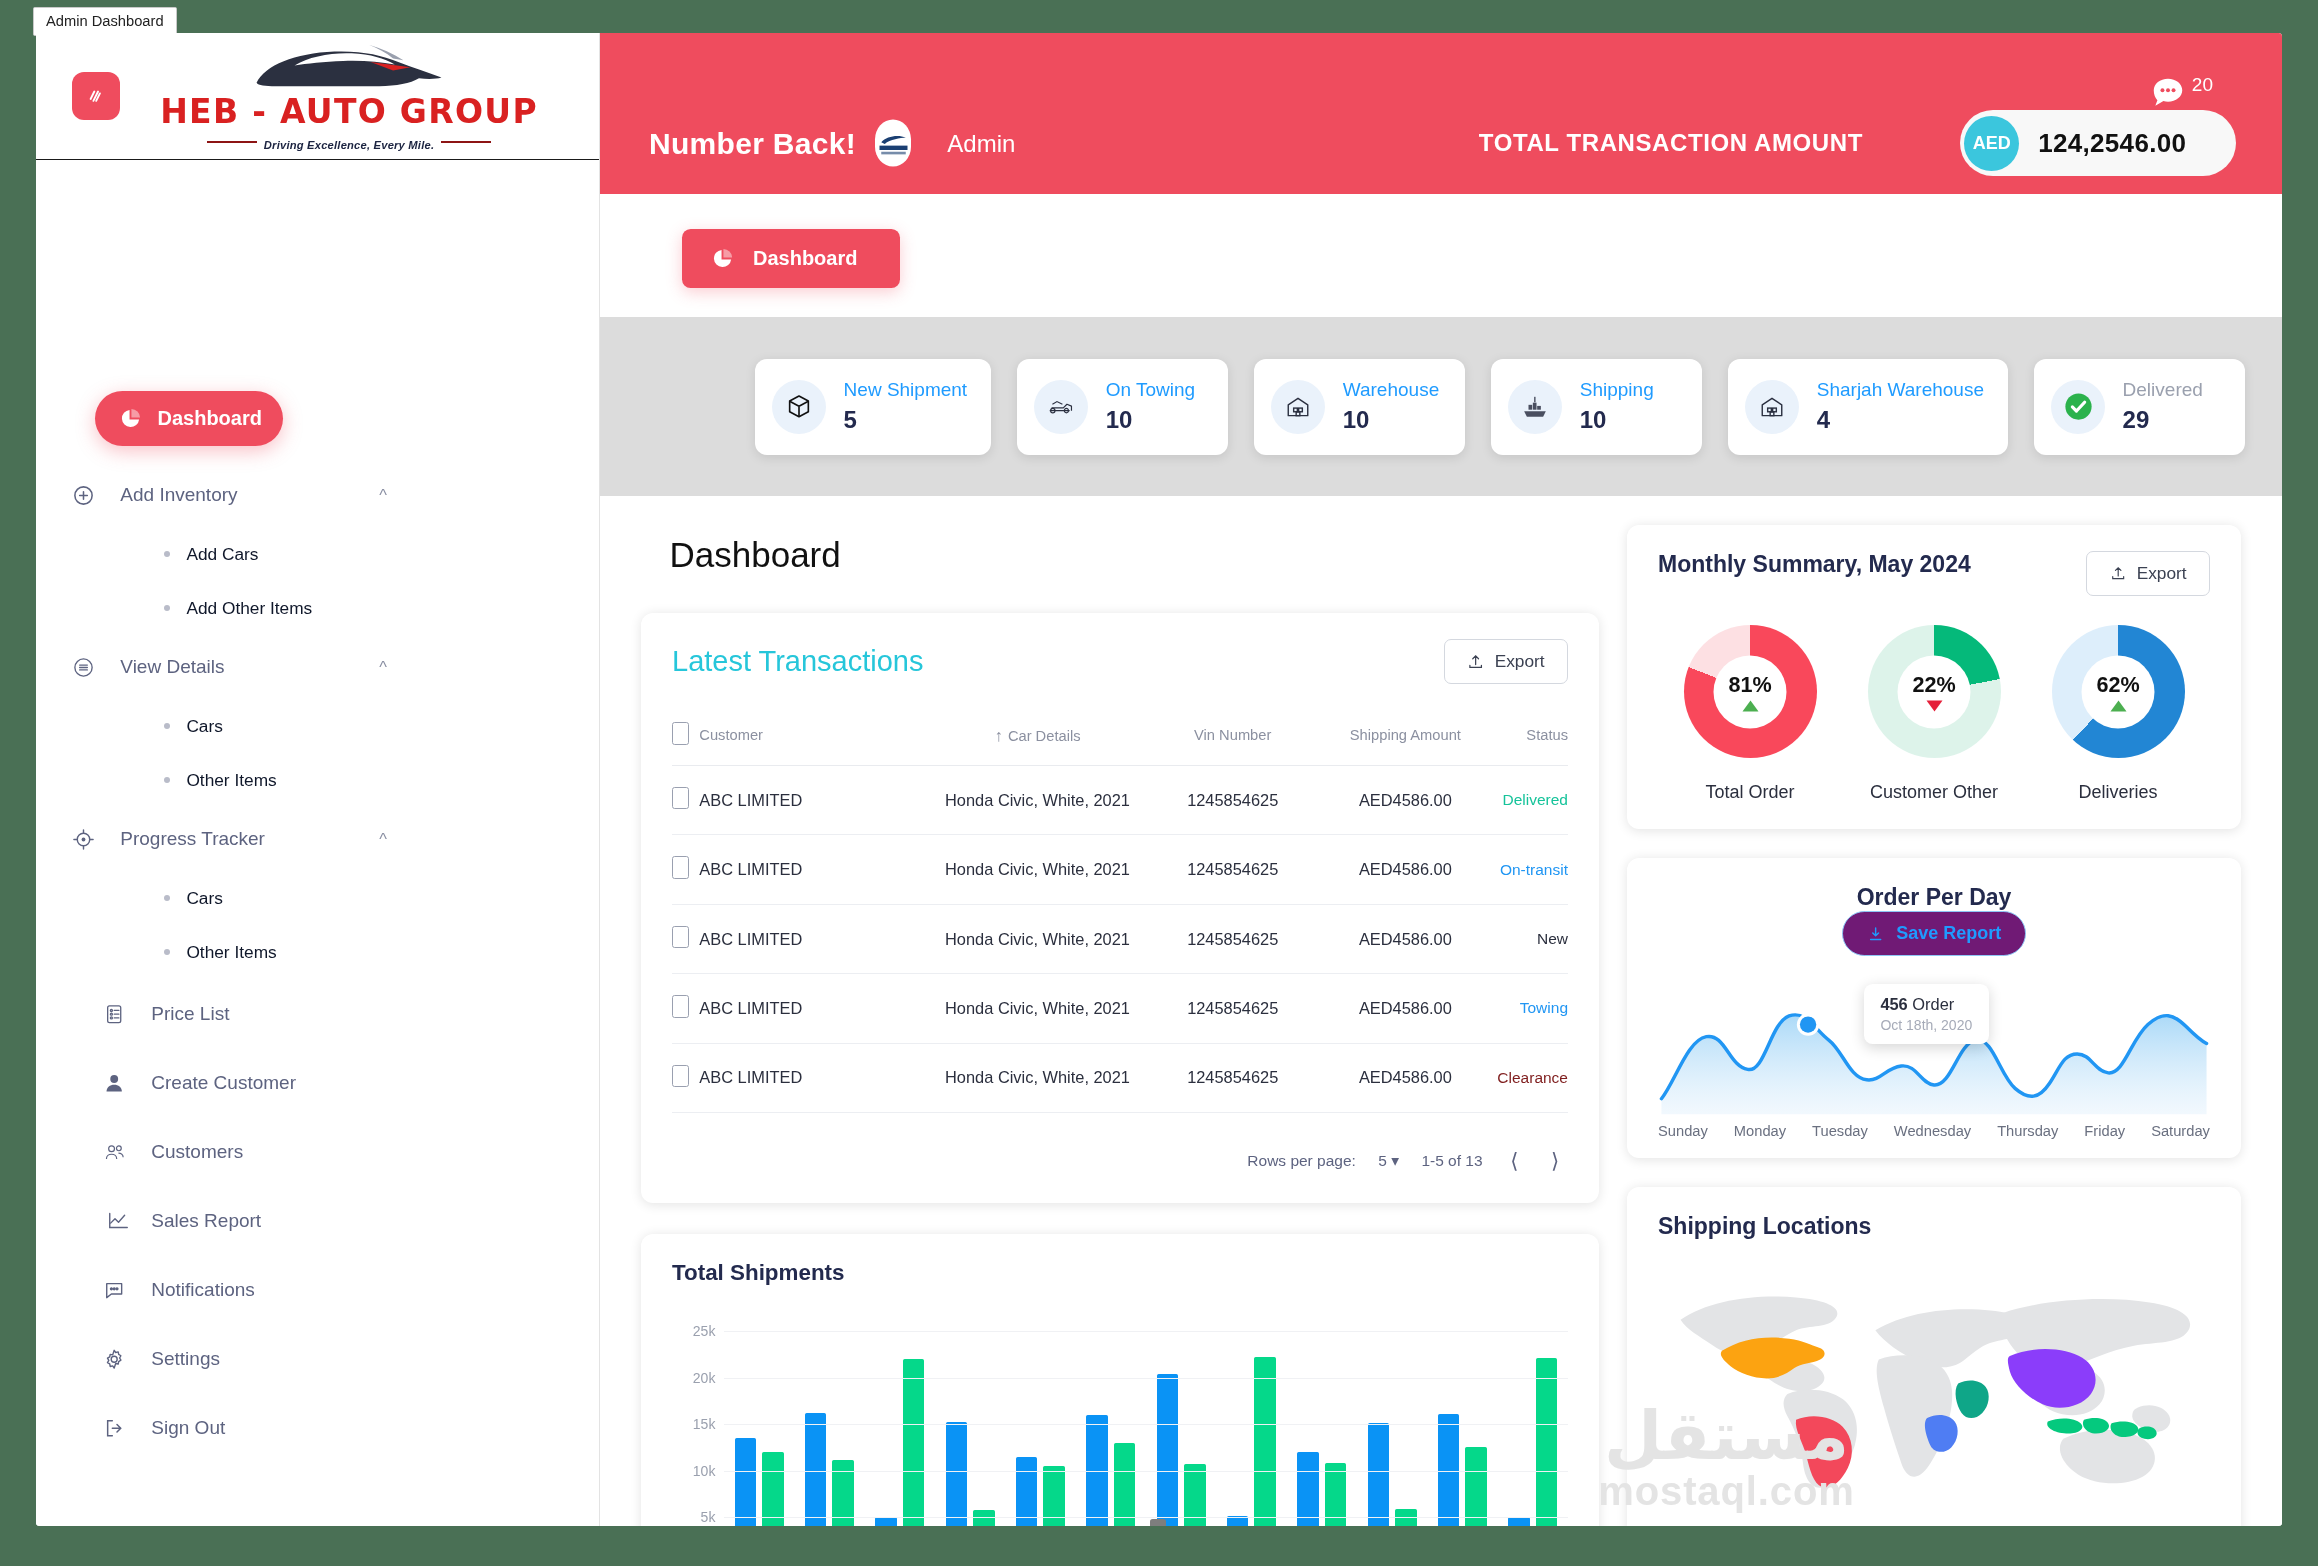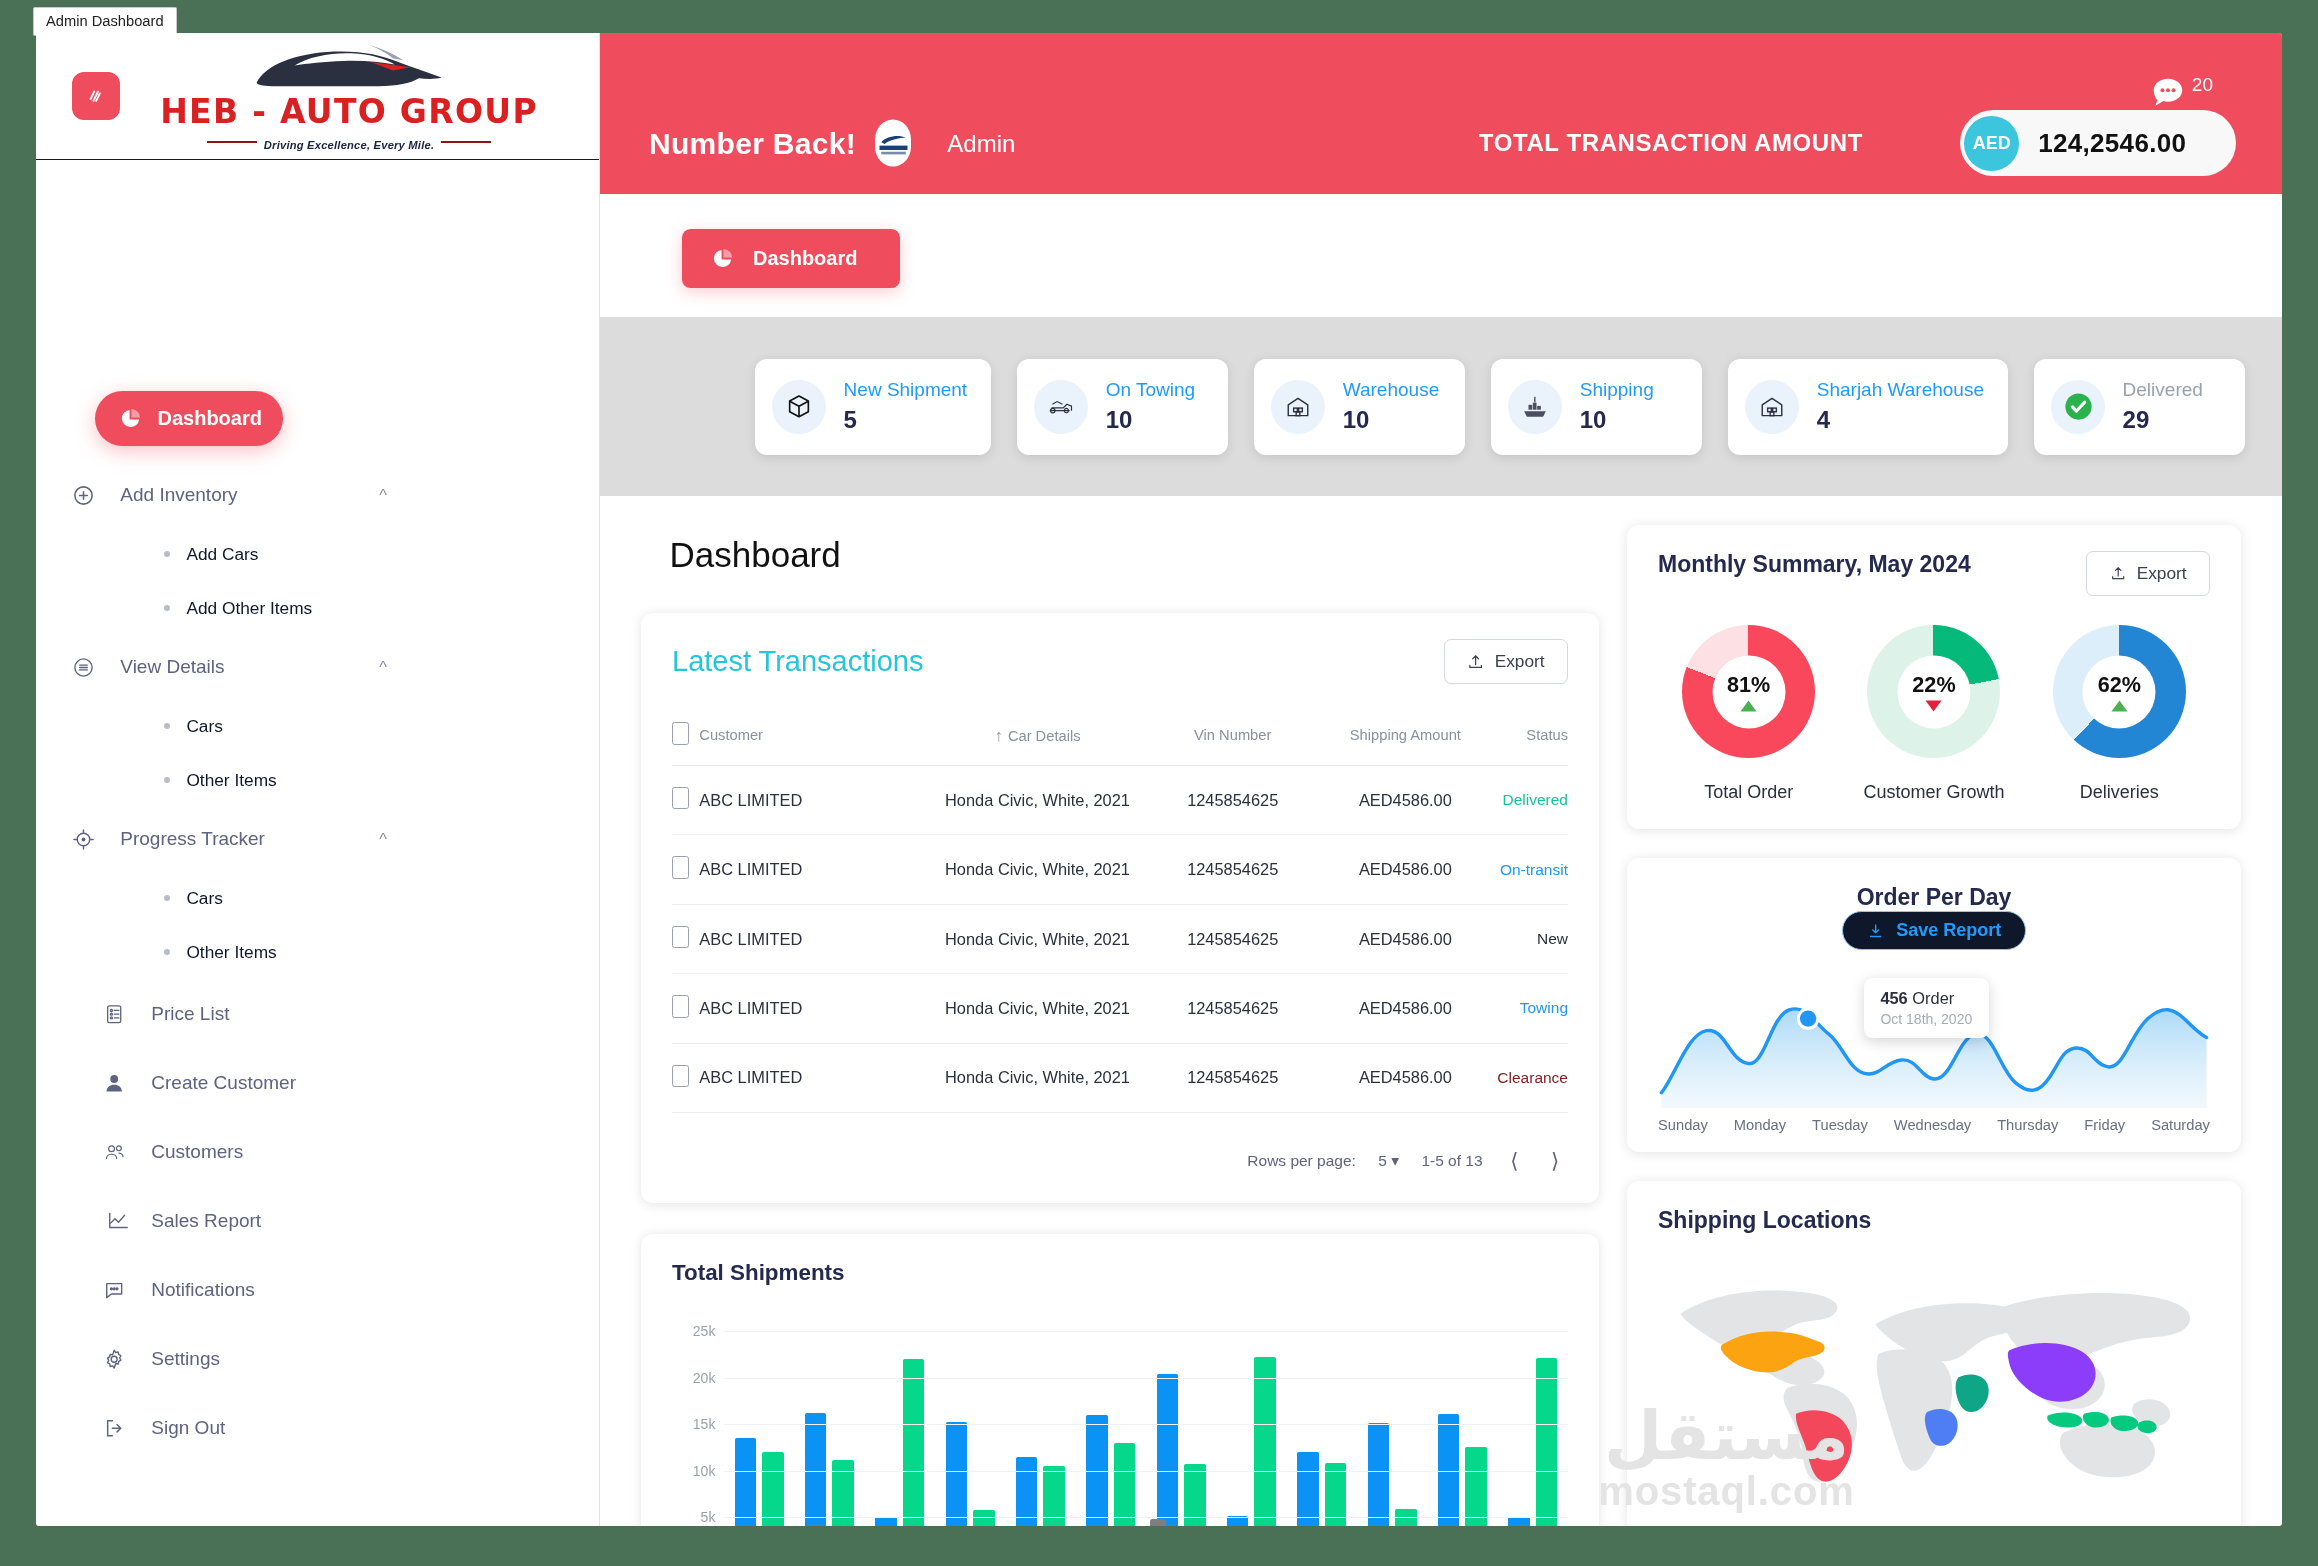--- a/index.html
+++ b/index.html
@@ -222,22 +222,22 @@
   }
   .donut .pct { font-size: 21.6px; font-weight: 800; color: #111; }
   .tri-up { width:0;height:0;border-left:8.6px solid transparent;border-right:8.6px solid transparent;border-bottom:11.2px solid #4caf50; }
   .tri-dn { width:0;height:0;border-left:8.6px solid transparent;border-right:8.6px solid transparent;border-top:11.2px solid #e5203a; }
   .donut-lab { margin-top: 24px; font-size: 18px; color: #2b2f3e; }
 
   #order-card { margin-top: 29px; padding-bottom: 19px; }
   #order-head { display: flex; align-items: center; justify-content: space-between; flex-direction: column; }
   #order-title { font-size: 23px; font-weight: 700; color: #232a4e; }
   .blue-btn {
-    border: 0.9px solid #8ec6f5; border-radius: 22.4px; background: #0f172a;
-    height: 39px; padding: 0 24px; display: flex; align-items: center; gap: 12px;
+    border: 0.9px solid #8ec6f5; border-radius: 22.4px; background: #701a75;
+    height: 45px; padding: 0 24px; display: flex; align-items: center; gap: 12px;
     font-size: 18px; font-weight: 700; color: #1f9bff; cursor: pointer;
   }
   #order-plot { position: relative; height: 138px; margin-top: 22.4px; }
   #tooltip {
     position: absolute; left: 206px; top: 5.2px; background: #fff; border-radius: 8.6px;
     box-shadow: 0 3.5px 14px rgba(0,0,0,.16); padding: 11.2px 16.4px; z-index: 4;
   }
   #tt-main { font-size: 16.4px; color: #2b2f3e; }
   #tt-main b { font-weight: 800; }
   #tt-sub { font-size: 14px; color: #a6abb8; margin-top: 3.5px; }
@@ -734,21 +734,21 @@
                 </div>
                 <div class="donut-lab">Total Order</div>
               </div>
               <div class="donut-col">
                 <div class="donut" style="background:conic-gradient(#05b97a 0deg 79.2deg, #ddf3ea 79.2deg 360deg);border-radius:50%">
                   <div class="hole">
                     <div class="pct">22%</div>
                     <div class="tri-dn"></div>
                   </div>
                 </div>
-                <div class="donut-lab">Customer Growth</div>
+                <div class="donut-lab">Customer Other</div>
               </div>
               <div class="donut-col">
                 <div class="donut" style="background:conic-gradient(#2286d4 0deg 223.20000000000002deg, #ddeefb 223.20000000000002deg 360deg);border-radius:50%">
                   <div class="hole">
                     <div class="pct">62%</div>
                     <div class="tri-up"></div>
                   </div>
                 </div>
                 <div class="donut-lab">Deliveries</div>
               </div>

